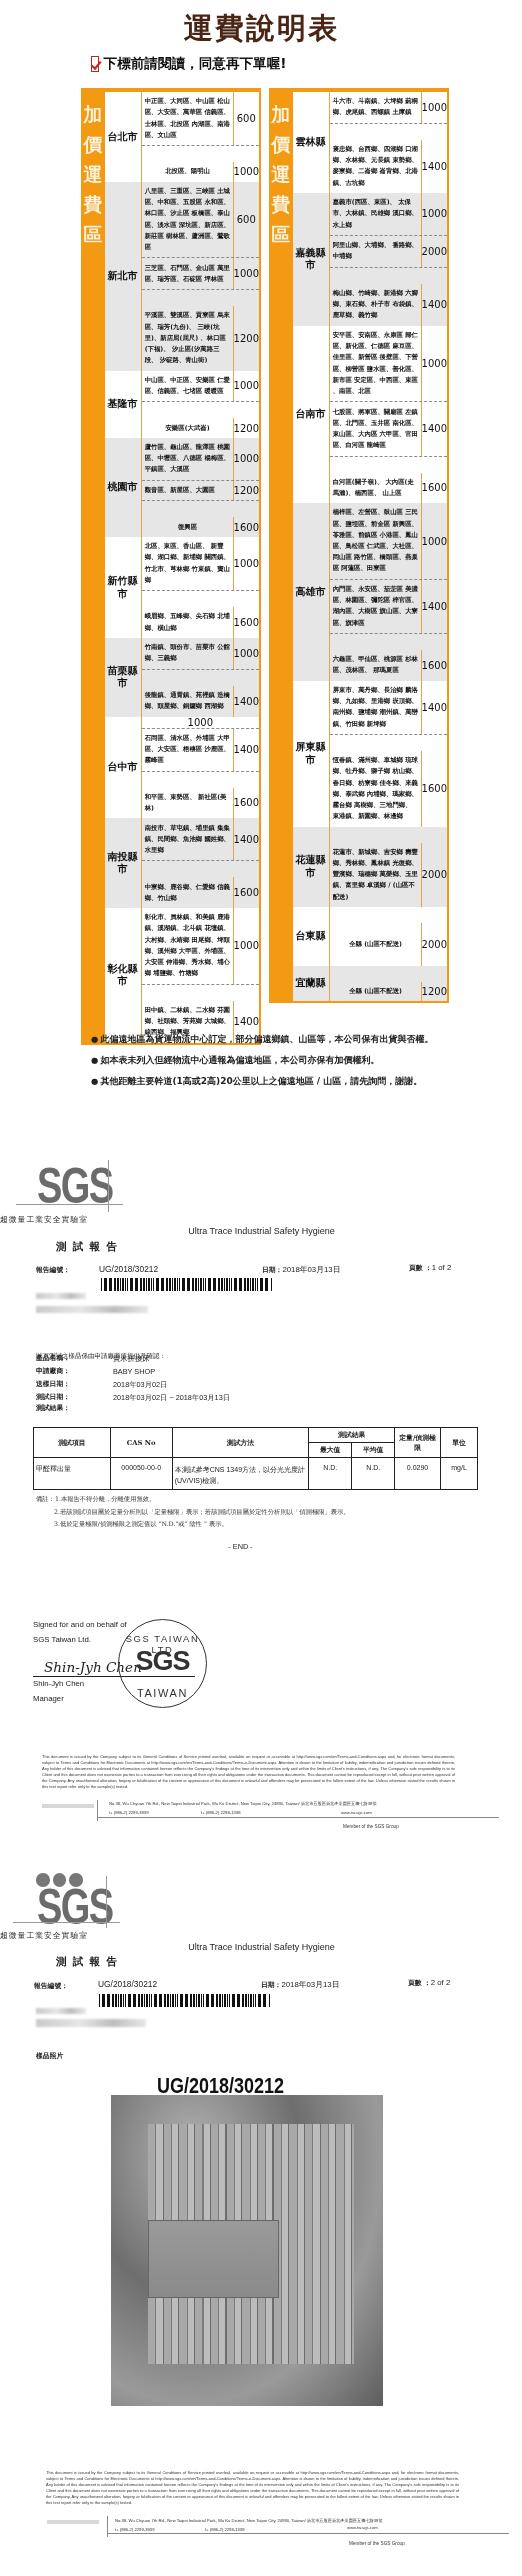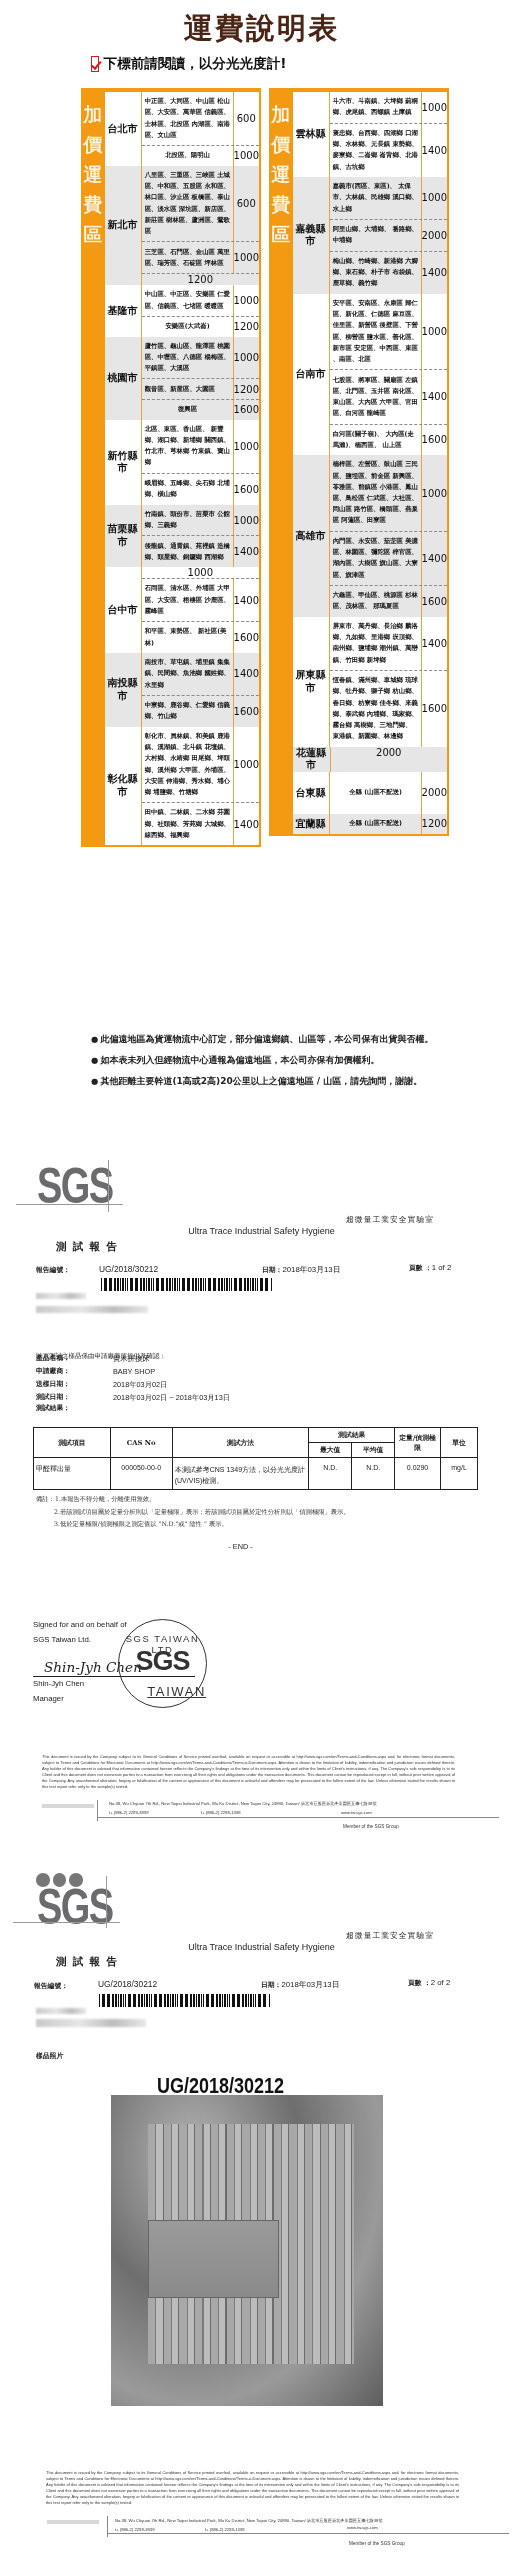--- a/index.html
+++ b/index.html
@@ -17,35 +17,35 @@
   .ship-table.right { left: 269px; width: 180px; }
   .band { position: absolute; left: 0; top: 0; bottom: 0; width: 23.5px; background: #f39a12; }
   .band-text { position: absolute; left: 0; width: 23.5px; top: 10.5px; display: flex; flex-direction: column; align-items: center; gap: 3.1px; }
   .band-text span { color: #fff3d6; font-size: 19px; font-weight: bold; line-height: 27px; text-shadow: 0 0 0.5px #c96f00; }
   .rows { margin-left: 23.5px; border-top: 2.6px solid #f39a12; }
   .city-block { display: flex; }
   .city-block.shade { background: #e6e6e6; }
   .city-name { width: 37px; display: flex; align-items: center; justify-content: center; font-weight: bold; font-size: 10px; text-align: center; line-height: 12.5px; padding: 0 2.1px; }
   .tiers { flex: 1; border-left: 1px solid #e7a24a; }
   .tier { display: flex; border-bottom: 1.6px dashed #8b8b8b; }
-  .tier:last-child { border-bottom: none; }
+  .tier:last-child { border-bottom: none; margin-top: 16px; }
   .tier-areas { width: 92px; padding: 4.2px 2.1px 4.2px 3.1px; font-size: 6.4px; font-weight: bold; line-height: 11.2px; border-right: 1px solid #e7a24a; }
   .tier-areas.center { text-align: center; }
   .tier-price { flex: 1; display: flex; align-items: center; justify-content: center; font-size: 10px; color: #111; }
 
   .notes { position: absolute; top: 1032px; left: 91px; width: 355px; font-size: 9px; font-weight: bold; color: #222; line-height: 15.7px; }
   .notes .note { display: flex; margin-bottom: 5.2px; }
   .notes .bullet { width: 9.4px; font-size: 8.4px; flex-shrink: 0; }
 
   
   .page { position: absolute; left: 0; width: 523px; }
   .sgs-logo { position: absolute; left: 37px; font-family: "Liberation Sans", sans-serif; font-weight: bold; font-size: 38px; color: #6b6b6d; letter-spacing: -1.6px; transform: scaleY(1.3); transform-origin: top left; }
   .sgs-rule-h { position: absolute; height: 0.5px; background: #999; }
   .sgs-rule-v { position: absolute; width: 0.5px; background: #999; }
-  .lab-cn { position: absolute; left: 12px; width: 422px; text-align: right; font-family: "DejaVu Serif", serif; font-size: 7.8px; color: #222; letter-spacing: 1px; }
+  .lab-cn { position: absolute; left: 0; width: 422px; text-align: left; font-family: "DejaVu Serif", serif; font-size: 7.8px; color: #222; letter-spacing: 1px; }
   .lab-en { position: absolute; left: 0; width: 523px; text-align: center; font-family: "Liberation Sans", sans-serif; font-size: 9px; color: #222; }
   .report-title { position: absolute; left: 56px; font-family: "DejaVu Serif", serif; font-size: 10.5px; font-weight: bold; letter-spacing: 6.3px; color: #222; }
   .meta { position: absolute; font-size: 7.3px; color: #222; font-family: "Liberation Sans", sans-serif; }
   .meta b { font-family: "DejaVu Serif", serif; font-weight: bold; font-size: 6.8px; }
   .barcode { position: absolute; left: 101px; width: 171px; height: 12.5px; background: repeating-linear-gradient(90deg, #111 0 1px, #fff 1px 1.6px, #111 1.6px 2.1px, #fff 2.1px 3.1px, #111 3.1px 4.7px, #fff 4.7px 5.2px); }
   .blurred { position: absolute; left: 36px; background: linear-gradient(90deg, #c9c9c9, #e6e6e6 40%, #bdbdbd 70%, #e8e8e8); filter: blur(0.8px); }
   .intro { position: absolute; left: 36px; font-family: "DejaVu Serif", serif; font-size: 6.5px; color: #222; }
   .info-grid { position: absolute; left: 36px; font-size: 7.3px; line-height: 13px; color: #222; }
   .info-row { display: flex; }
   .info-label { width: 77px; font-family: "DejaVu Serif", serif; font-weight: bold; font-size: 6.8px; }
@@ -62,21 +62,21 @@
 
   .remarks { position: absolute; left: 36px; font-family: "DejaVu Serif", serif; font-size: 6.3px; color: #333; line-height: 12.5px; }
   .remarks .indent { padding-left: 18px; }
   .end-mark { position: absolute; left: 0; width: 523px; text-align: center; font-family: "Liberation Sans", sans-serif; font-size: 7.3px; color: #222; }
   .sign { position: absolute; left: 33px; font-family: "Liberation Sans", sans-serif; font-size: 7.8px; color: #222; line-height: 14.6px; }
   .signature { position: absolute; left: 44px; font-family: "DejaVu Serif", serif; font-style: italic; font-size: 13.6px; color: #222; }
   .sign-line { position: absolute; left: 33px; width: 162px; height: 0.8px; background: #222; }
   .stamp { position: absolute; width: 89px; height: 141px; border: 1px solid #333; border-radius: 50%; }
   .stamp-top { position: absolute; left: 0; width: 100%; top: 12.5px; text-align: center; font-family: "Liberation Sans", sans-serif; font-size: 9.4px; letter-spacing: 1.6px; color: #333; }
   .stamp-logo { position: absolute; left: 0; width: 100%; top: 52px; text-align: center; font-family: "Liberation Sans", sans-serif; font-size: 27px; font-weight: bold; color: #333; letter-spacing: -1px; }
-  .stamp-bottom { position: absolute; left: 0; width: 100%; bottom: 8.4px; text-align: right; font-family: "Liberation Sans", sans-serif; font-size: 13px; letter-spacing: 1.6px; color: #333; text-decoration: underline; }
+  .stamp-bottom { position: absolute; left: 0; width: 100%; bottom: 8.4px; text-align: center; font-family: "Liberation Sans", sans-serif; font-size: 11px; letter-spacing: 1.6px; color: #333; }
   .manager { position: absolute; left: 33px; font-family: "Liberation Sans", sans-serif; font-size: 7.8px; color: #222; }
   .disclaimer { position: absolute; left: 42px; width: 413px; font-family: "Liberation Sans", sans-serif; font-size: 4px; line-height: 6px; color: #333; text-align: justify; }
   .footer-addr { position: absolute; left: 109px; font-family: "Liberation Sans", sans-serif; font-size: 4.2px; color: #333; }
   .footer-tel { position: absolute; font-family: "Liberation Sans", sans-serif; font-size: 4.2px; color: #333; }
   .footer-rule { position: absolute; left: 97px; width: 402px; height: 0.5px; background: #888; }
   .footer-vrule { position: absolute; left: 97px; width: 0.5px; height: 21px; background: #888; }
   .footer-left-blur { position: absolute; left: 42px; width: 52px; height: 4.2px; background: #d8d8d8; filter: blur(0.5px); }
   .member { position: absolute; left: 343px; font-family: "Liberation Sans", sans-serif; font-size: 4.7px; color: #333; }
   .photo-label { position: absolute; left: 36px; font-family: "DejaVu Serif", serif; font-weight: bold; font-size: 6.8px; color: #222; }
   .photo-caption { position: absolute; left: 157px; font-family: "Liberation Sans", sans-serif; font-weight: bold; font-size: 18px; color: #111; transform: scaleY(1.2); }
@@ -86,21 +86,21 @@
   .board { position: absolute; left: 37px; top: 125px; width: 131px; height: 78px; background: linear-gradient(180deg, #9a9a9a, #8a8a8a); border: 0.5px solid #666; }
   .dots { position: absolute; left: 36px; display: flex; gap: 3.1px; }
   .dots span { width: 13.6px; height: 13.6px; border-radius: 50%; background: #777; display: inline-block; }
 </style>
 </head>
 <body>
 
 <h1 class="title">運費說明表</h1>
 <div class="notice">
   <span class="checkbox"></span>
-  <span>下標前請閱讀，以分光光度計!</span>
+  <span>下標前請閱讀，同意再下單喔!</span>
 </div>
 
 <div class="ship-table left">
   <div class="band">
     <div class="band-text">
       <span>加</span>
       <span>價</span>
       <span>運</span>
       <span>費</span>
       <span>區</span>
@@ -125,20 +125,21 @@
         <div class="tiers">
           <div class="tier">
             <div class="tier-areas">八里區、三重區、三峽區 土城區、中和區、五股區 永和區、林口區、汐止區 板橋區、泰山區、淡水區 深坑區、新店區、新莊區 樹林區、蘆洲區、鶯歌區</div>
             <div class="tier-price">600</div>
           </div>
           <div class="tier">
             <div class="tier-areas">三芝區、石門區、金山區 萬里區、瑞芳區、石碇區 坪林區</div>
             <div class="tier-price">1000</div>
           </div>
           <div class="tier">
+            <div class="tier-areas">平溪區、雙溪區、貢寮區 烏來區、瑞芳(九份)、 三峽(坑里)、新店屈(屈尺) 、林口區(下福)、 汐止區(汐萬路三段、 汐碇路、青山街)</div>
             <div class="tier-price">1200</div>
           </div>
         </div>
       </div>
       <div class="city-block">
         <div class="city-name">基隆市</div>
         <div class="tiers">
           <div class="tier">
             <div class="tier-areas">中山區、中正區、安樂區 仁愛區、信義區、七堵區 暖暖區</div>
             <div class="tier-price">1000</div>
@@ -322,20 +323,21 @@
           <div class="tier">
             <div class="tier-areas">恆春鎮、滿州鄉、車城鄉 琉球鄉、牡丹鄉、獅子鄉 枋山鄉、春日鄉、枋寮鄉 佳冬鄉、來義鄉、泰武鄉 內埔鄉、瑪家鄉、霧台鄉 高樹鄉、三地門鄉、 東港鎮、新園鄉、林邊鄉</div>
             <div class="tier-price">1600</div>
           </div>
         </div>
       </div>
       <div class="city-block shade">
         <div class="city-name">花蓮縣市</div>
         <div class="tiers">
           <div class="tier">
+            <div class="tier-areas">花蓮市、新城鄉、吉安鄉 壽豐鄉、秀林鄉、鳳林鎮 光復鄉、豐濱鄉、瑞穗鄉 萬榮鄉、玉里鎮、富里鄉 卓溪鄉 / (山區不配送)</div>
             <div class="tier-price">2000</div>
           </div>
         </div>
       </div>
       <div class="city-block">
         <div class="city-name">台東縣</div>
         <div class="tiers">
           <div class="tier">
             <div class="tier-areas center" style="padding-top: 15.7px; padding-bottom: 15.7px;">全縣 (山區不配送)</div>
             <div class="tier-price">2000</div>

